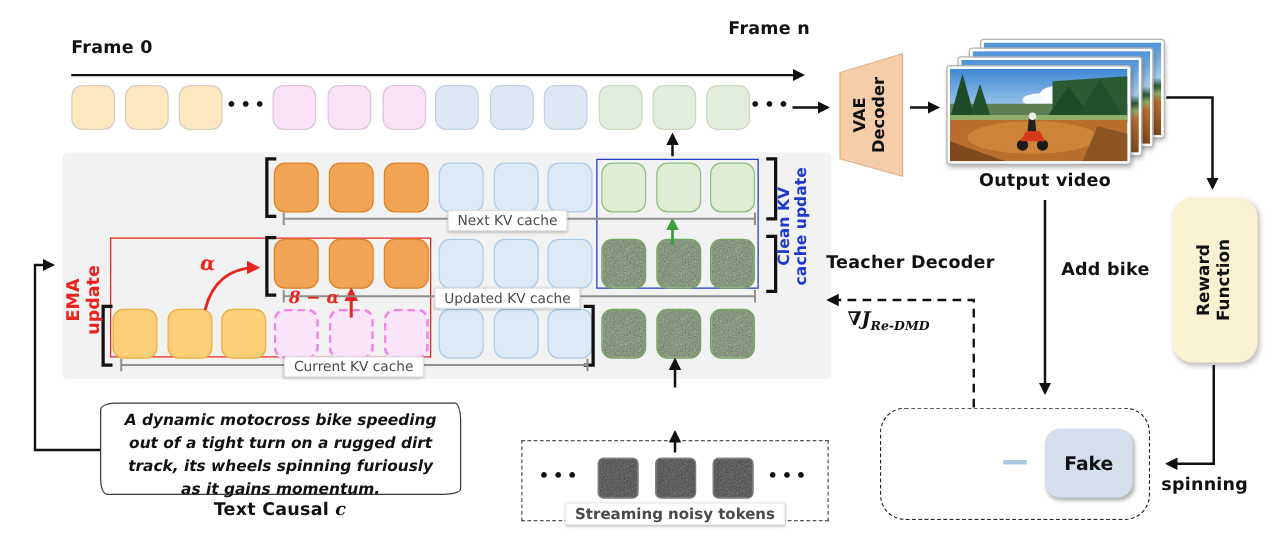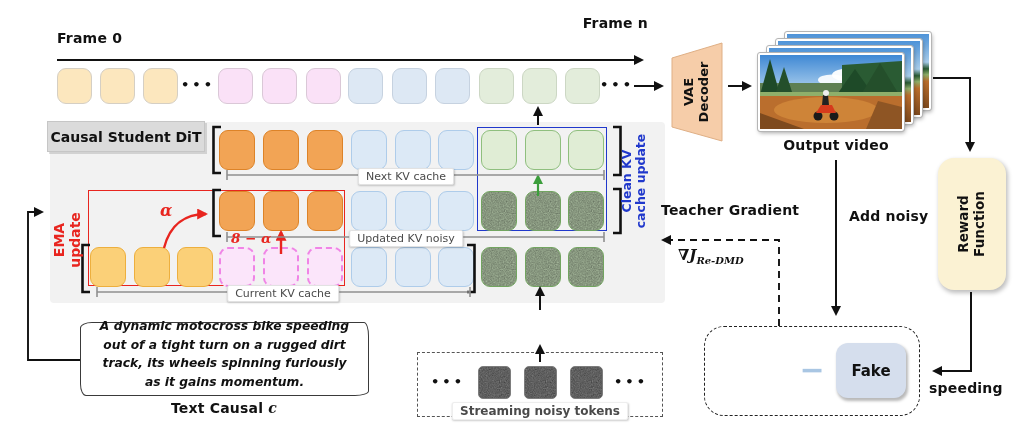--- a/index.html
+++ b/index.html
@@ -37,45 +37,44 @@
   .rf{position:absolute;top:343px;width:70px;height:55px;border-radius:12px;background:#D5DEED;z-index:2;
     box-shadow:1.5px 2.5px 3px rgba(0,0,0,.28);display:flex;align-items:center;justify-content:center;font-size:15px;font-weight:600;}
   .reward{position:absolute;left:938px;top:158px;width:68px;height:132px;border-radius:16px;background:#FBF2D3;
     box-shadow:1.5px 2.5px 4px rgba(0,0,0,.25);z-index:2;}
   .qkv{position:absolute;left:480px;top:310px;width:122px;height:32px;border-radius:8px;background:#F1F1F1;
     border:1px solid #d2d2d2;box-shadow:1.5px 2px 3px rgba(0,0,0,.22);display:flex;align-items:center;justify-content:center;
     font-size:15px;font-weight:600;z-index:2;}
   .stream{position:absolute;left:417px;top:352px;width:246px;height:65px;border:1.5px dashed #555;background:#fff;z-index:1;box-sizing:border-box;}
   .prompt{position:absolute;left:80px;top:322px;width:289px;height:74px;background:#fff;border:1.6px solid #3a3a3a;
     border-radius:12px 5px 14px 6px / 6px 14px 5px 12px;z-index:2;box-sizing:border-box;
-    display:flex;align-items:flex-end;justify-content:center;}
+    display:flex;align-items:flex-start;justify-content:center;}
   .prompt p{margin:0;padding:4px 12px;font-size:12.3px;font-style:italic;font-weight:600;line-height:1.5;text-align:center;color:#111;}
   .bluebox{position:absolute;left:477px;top:127px;width:130px;height:104px;border:1.8px solid #2038CC;z-index:2;box-sizing:border-box;}
   .redbox{position:absolute;left:88px;top:190px;width:257px;height:96px;border:1.8px solid #E8251F;z-index:2;box-sizing:border-box;}
 </style>
 </head>
 <body>
 
 <div id="stage">
 
   <div class="panel"></div>
   <div class="bluebox"></div>
   <div class="redbox"></div>
-  <div class="dit-title">Causal Student DiT</div>
 
   <div class="lbl" style="left:57px;top:30px;">Frame 0</div>
   <div class="lbl" style="left:648px;top:15px;transform:translateX(-100%);">Frame n</div>
 
   <div class="dots" style="left:198px;top:77px;">•••</div>
   <div class="dots" style="left:617px;top:77px;">•••</div>
   <div class="dots" style="left:448px;top:374px;">•••</div>
   <div class="dots" style="left:631px;top:374px;">•••</div>
 
   <div class="chip" style="left:406px;top:168px;">Next KV cache</div>
-  <div class="chip" style="left:406px;top:230px;">Updated KV noisy</div>
+  <div class="chip" style="left:406px;top:230px;">Updated KV cache</div>
   <div class="chip" style="left:540px;top:402px;font-size:12px;font-weight:600;border-color:#eee;">Streaming noisy tokens</div>
   <div class="chip" style="left:283px;top:285px;">Current KV cache</div>
 
   <div class="abs rot redtx" style="left:22px;top:231px;width:90px;height:18px;z-index:6;font-size:14px;font-weight:700;">EMA update</div>
   <div class="abs rot" style="left:584px;top:163px;width:100px;height:36px;z-index:6;color:#2038CC;font-size:12.5px;font-weight:700;">
     <span>Clean KV</span>
     <span>cache update</span>
   </div>
 
   <div class="abs math redtx" style="left:160px;top:201px;font-size:16px;font-weight:700;z-index:6;">α</div>
@@ -123,36 +122,36 @@
       <polygon points="118,46 142,52 142,74 106,74" fill="#8E5524"></polygon>
       <circle cx="58" cy="61" r="4.5" fill="#1a1a1a"></circle>
       <circle cx="74" cy="61" r="4.5" fill="#1a1a1a"></circle>
       <polygon points="56,58 76,58 72,50 61,50" fill="#D63A1C"></polygon>
       <polygon points="62,50 69,50 68,40 63,40" fill="#222"></polygon>
       <circle cx="66" cy="38" r="3" fill="#eee"></circle>
     </svg>
   </div>
   <div class="lbl" style="left:836px;top:137px;transform:translateX(-50%);">Output video</div>
 
-  <div class="lbl" style="left:849px;top:208px;">Add noisy</div>
-  <div class="lbl" style="left:661px;top:202px;">Teacher Gradient</div>
+  <div class="lbl" style="left:849px;top:208px;">Add bike</div>
+  <div class="lbl" style="left:661px;top:202px;">Teacher Decoder</div>
   <div class="abs math" style="left:678px;top:246px;font-size:15px;font-weight:700;z-index:6;">
     <span style="font-style:normal;">∇</span><span>J</span><sub style="font-size:10px;">Re-DMD</sub>
   </div>
 
   <div class="reward"></div>
   <div class="abs rot" style="left:922px;top:206px;width:100px;height:36px;z-index:6;font-size:13.5px;font-weight:700;">
     <span>Reward</span>
     <span>Function</span>
   </div>
 
   <div class="rfbox"></div>
   <div class="rf" style="left:836px;">Fake</div>
   <div class="abs" style="left:796px;top:352px;width:32px;text-align:center;z-index:3;font-size:30px;font-weight:700;color:#A9C6E3;">−</div>
-  <div class="lbl" style="left:929px;top:380px;">speeding</div>
+  <div class="lbl" style="left:929px;top:380px;">spinning</div>
 
   <svg width="1028" height="442" style="position:absolute;left:0;top:0;z-index:4;">
     <defs>
       <marker id="mk-k" viewBox="0 0 10 10" refX="8" refY="5" markerWidth="10" markerHeight="10" markerUnits="userSpaceOnUse" orient="auto">
           <path d="M0,0 L10,5 L0,10 z" fill="#111"></path>
         </marker>
       <marker id="mk-r" viewBox="0 0 10 10" refX="8" refY="5" markerWidth="11" markerHeight="11" markerUnits="userSpaceOnUse" orient="auto">
           <path d="M0,0 L10,5 L0,10 z" fill="#E8251F"></path>
         </marker>
       <marker id="mk-g" viewBox="0 0 10 10" refX="8" refY="5" markerWidth="10" markerHeight="10" markerUnits="userSpaceOnUse" orient="auto">

